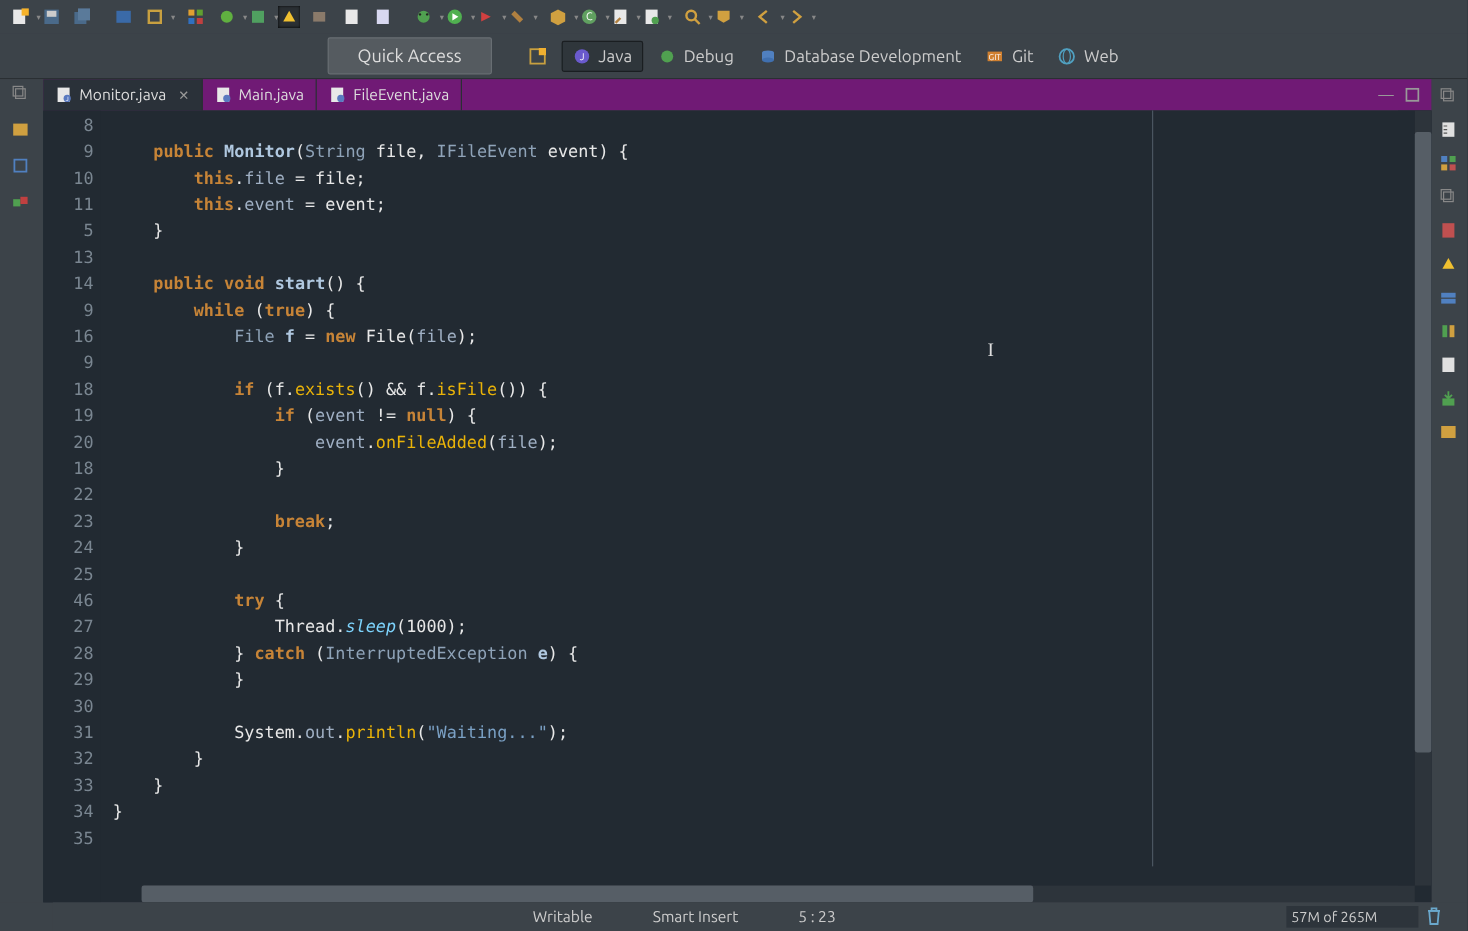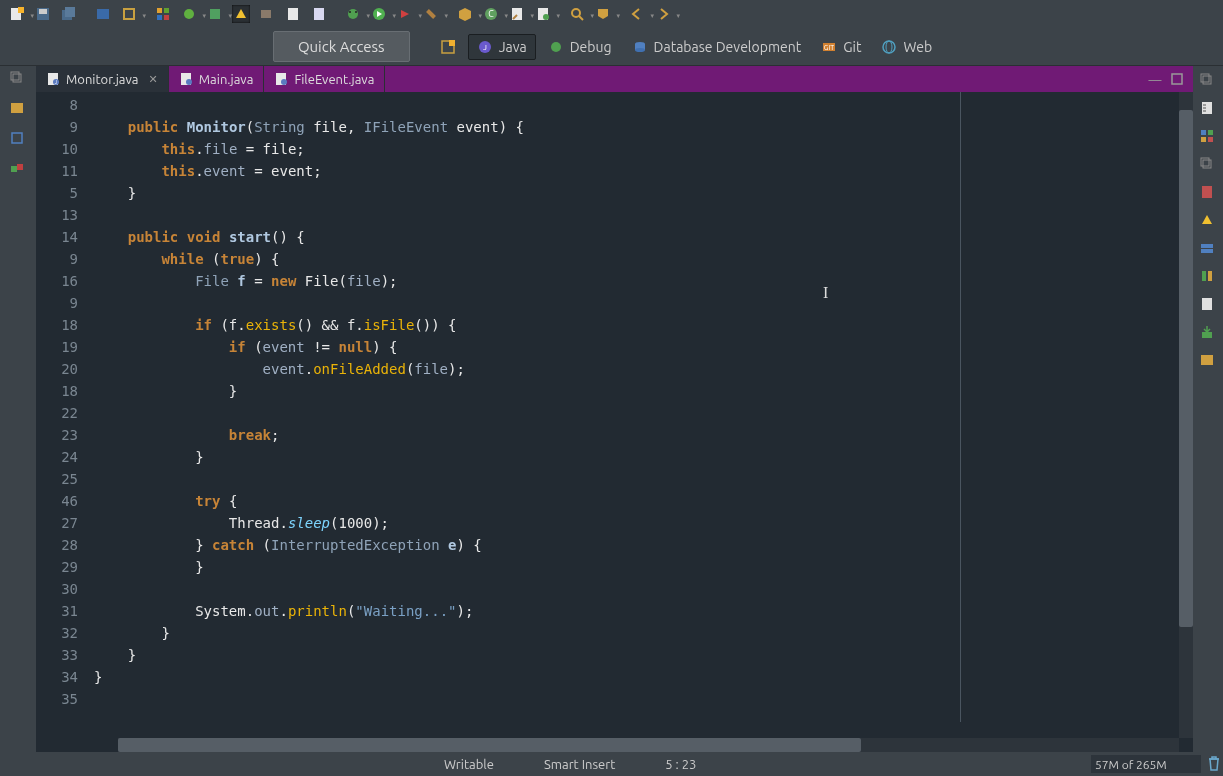--- a/index.html
+++ b/index.html
@@ -255,21 +255,21 @@
   padding-left: 400px;
   font-size: 13px;
   color: #ccc;
   margin-left: 44px;
 }
 .status-bar .spacer { flex: 1; }
 .heap-status {
   display: flex;
   align-items: flex-start;
   gap: 6px;
-  padding-right: 0;
+  padding-right: 19px;
 }
 .heap-bar {
   width: 110px;
   height: 18px;
   background: #2d343b;
   position: relative;
   display: flex;
   align-items: center;
   padding-left: 4px;
   font-size: 12px;

